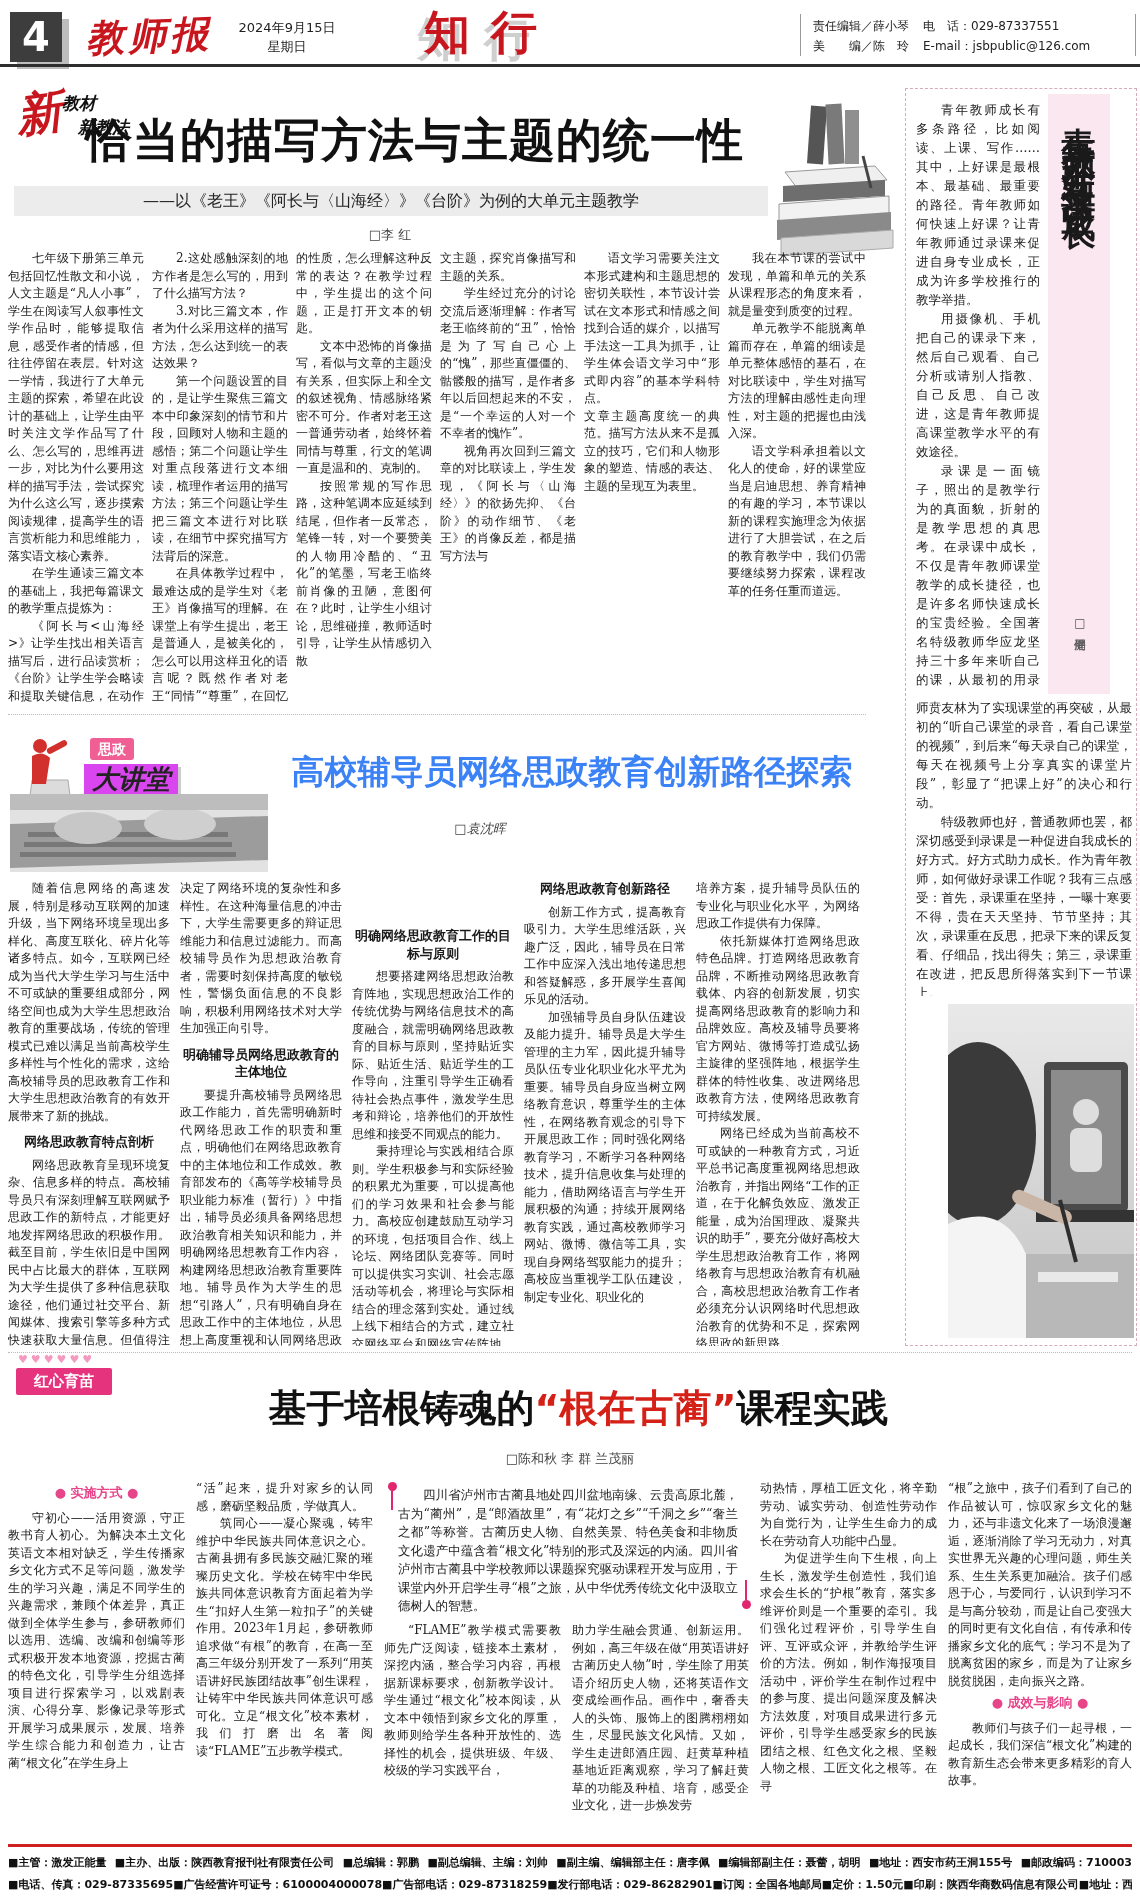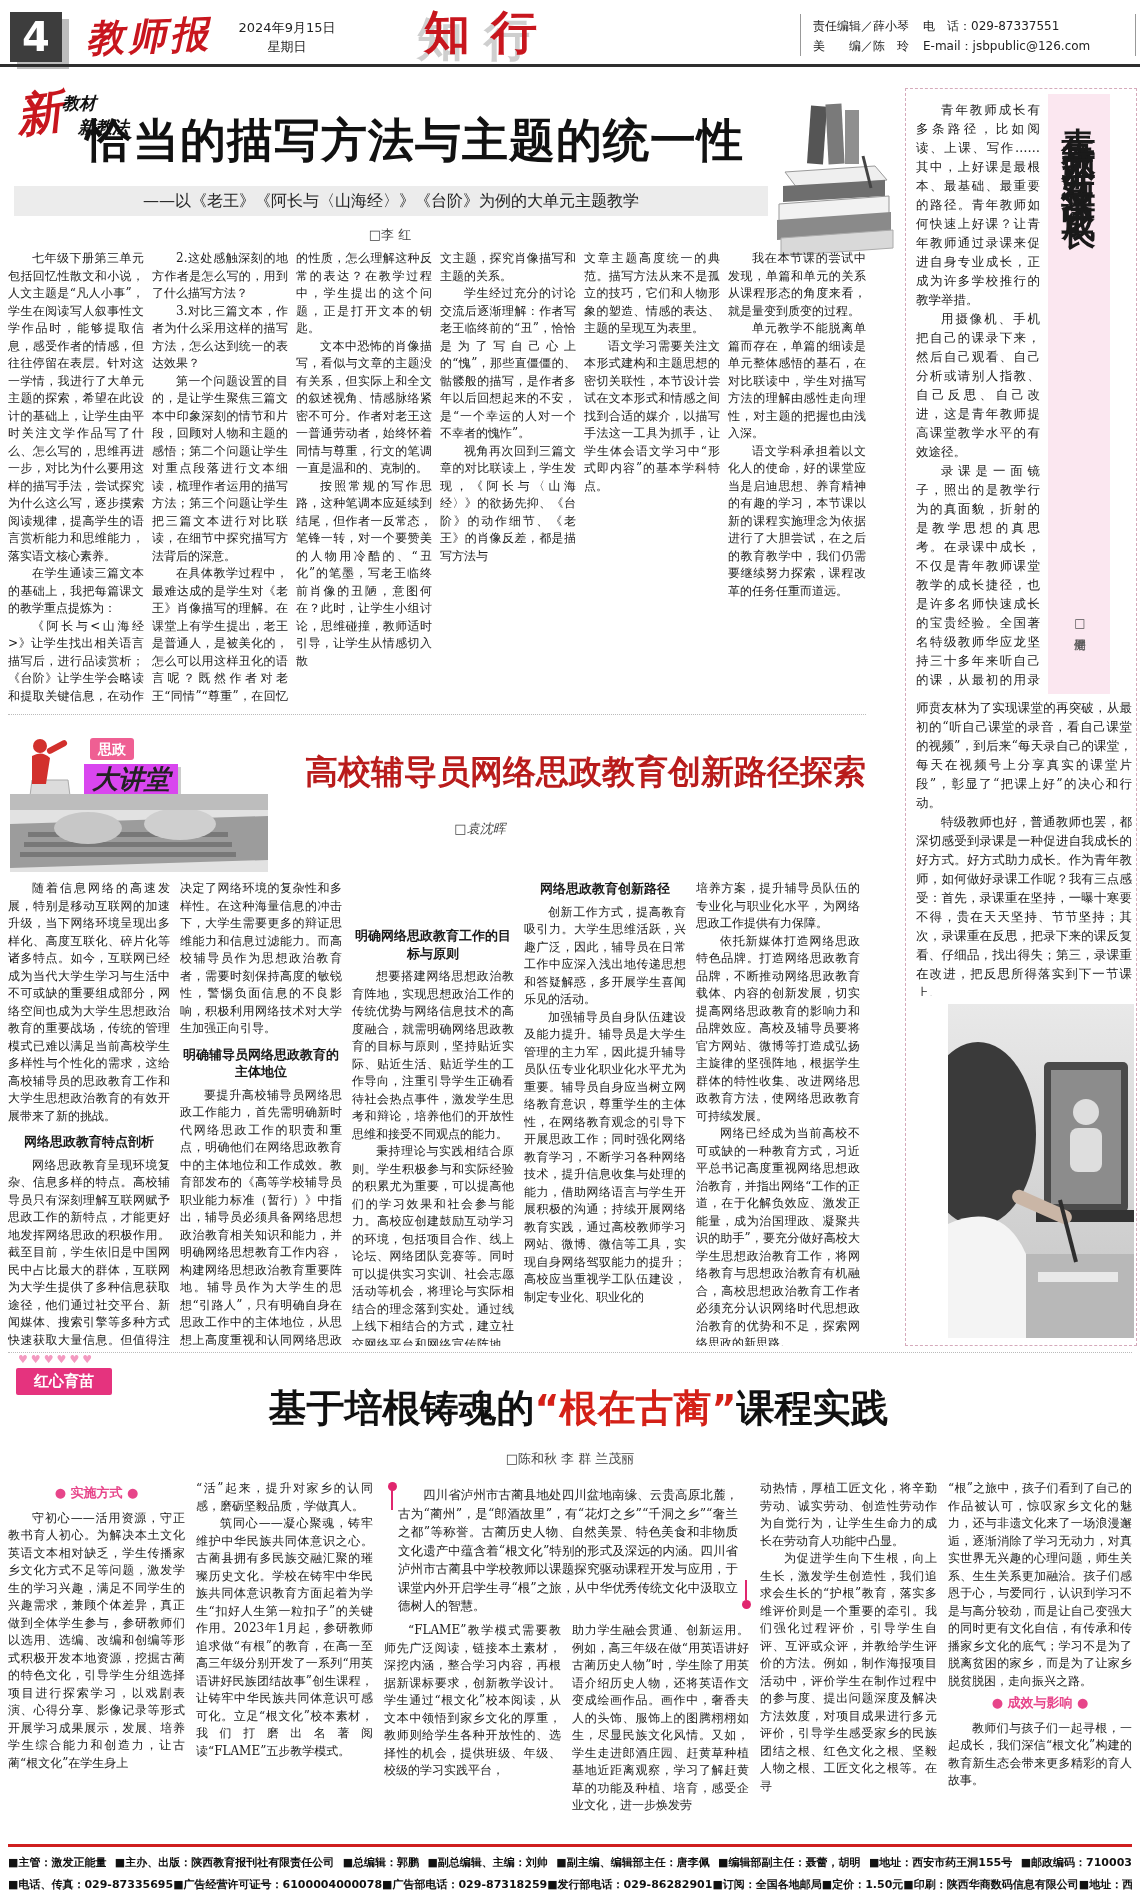--- a/index.html
+++ b/index.html
@@ -55,22 +55,22 @@
              writing-mode:vertical-rl; text-orientation:upright;
              font:12px/16px "DejaVu Serif",serif; color:#555; }
   .scol { font-size:12.5px; line-height:19px; }
 
   
   .a2badge { position:absolute; left:18px; top:736px; width:250px; height:82px; }
   .a2badge .tag { position:absolute; left:72px; top:2px; background:#ef5f93; color:#fff;
                   font:bold 14px/20px "DejaVu Sans",sans-serif; padding:1px 8px; border-radius:3px; }
   .a2badge .tag2 { position:absolute; left:66px; top:28px; font:bold italic 26px/30px "DejaVu Serif",serif;
                    color:#222; background:#d946ef; padding:0 8px; box-shadow:3px 3px 0 #ccc; }
-  .a2title { position:absolute; left:278px; top:750px; width:588px; text-align:right;
-             font:900 33px/44px "DejaVu Sans",sans-serif; color:#b91c1c; }
+  .a2title { position:absolute; left:278px; top:750px; width:588px; text-align:center;
+             font:900 33px/44px "DejaVu Sans",sans-serif; color:#3b82f6; }
 
   
   .a3hearts { position:absolute; left:18px; top:1354px; font:11px/12px "DejaVu Sans",sans-serif;
               color:#f49ac1; letter-spacing:3px; }
   .a3badge { position:absolute; left:16px; top:1368px; width:96px; height:27px; background:#e5337e;
              color:#fff; text-align:center; font:bold 15px/27px "DejaVu Sans",sans-serif; border-radius:2px; }
   .a3title { position:absolute; left:0; top:1384px; width:1140px; text-align:center;
              font:900 38px/48px "DejaVu Sans",sans-serif; color:#111;padding-left:17px; }
   .a3title .red { color:#d42017; }
   .introbox { position:absolute; left:384px; top:1480px; width:366px; height:134px; overflow:hidden;
@@ -149,22 +149,22 @@
     <p style="text-indent:0;">的性质，怎么理解这种反常的表达？在教学过程中，学生提出的这个问题，正是打开文本的钥匙。</p>
     <p>文本中恐怖的肖像描写，看似与文章的主题没有关系，但实际上和全文的叙述视角、情感脉络紧密不可分。作者对老王这一普通劳动者，始终怀着同情与尊重，行文的笔调一直是温和的、克制的。</p>
       <p>按照常规的写作思路，这种笔调本应延续到结尾，但作者一反常态，笔锋一转，对一个要赞美的人物用冷酷的、“丑化”的笔墨，写老王临终前肖像的丑陋，意图何在？此时，让学生小组讨论，思维碰撞，教师适时引导，让学生从情感切入散</p>
   </div>
   <div class="col" style="left:440px;top:250px;width:136px;height:456px;">
     <p style="text-indent:0;">文主题，探究肖像描写和主题的关系。</p>
     <p>学生经过充分的讨论交流后逐渐理解：作者写老王临终前的“丑”，恰恰是为了写自己心上的“愧”，那些直僵僵的、骷髅般的描写，是作者多年以后回想起来的不安，是“一个幸运的人对一个不幸者的愧怍”。</p>
       <p>视角再次回到三篇文章的对比联读上，学生发现，《阿长与〈山海经〉》的欲扬先抑、《台阶》的动作细节、《老王》的肖像反差，都是描写方法与</p>
   </div>
   <div class="col" style="left:584px;top:250px;width:136px;height:456px;">
+    <p>语文学习需要关注文本形式建构和主题思想的密切关联性，本节设计尝试在文本形式和情感之间找到合适的媒介，以描写手法这一工具为抓手，让学生体会语文学习中“形式即内容”的基本学科特点。</p>
     <p style="text-indent:0;">文章主题高度统一的典范。描写方法从来不是孤立的技巧，它们和人物形象的塑造、情感的表达、主题的呈现互为表里。</p>
-    <p>语文学习需要关注文本形式建构和主题思想的密切关联性，本节设计尝试在文本形式和情感之间找到合适的媒介，以描写手法这一工具为抓手，让学生体会语文学习中“形式即内容”的基本学科特点。</p>
   </div>
   <div class="col" style="left:728px;top:250px;width:138px;height:456px;">
     <p>我在本节课的尝试中发现，单篇和单元的关系从课程形态的角度来看，就是量变到质变的过程。</p>
       <p>单元教学不能脱离单篇而存在，单篇的细读是单元整体感悟的基石，在对比联读中，学生对描写方法的理解由感性走向理性，对主题的把握也由浅入深。</p>
     <p>语文学科承担着以文化人的使命，好的课堂应当是启迪思想、养育精神的有趣的学习，本节课以新的课程实施理念为依据进行了大胆尝试，在之后的教育教学中，我们仍需要继续努力探索，课程改革的任务任重而道远。</p>
   </div>
 
   <div class="dotsep" style="left:8px;top:714px;width:858px;"></div>
 
   <div class="sbox"></div>

